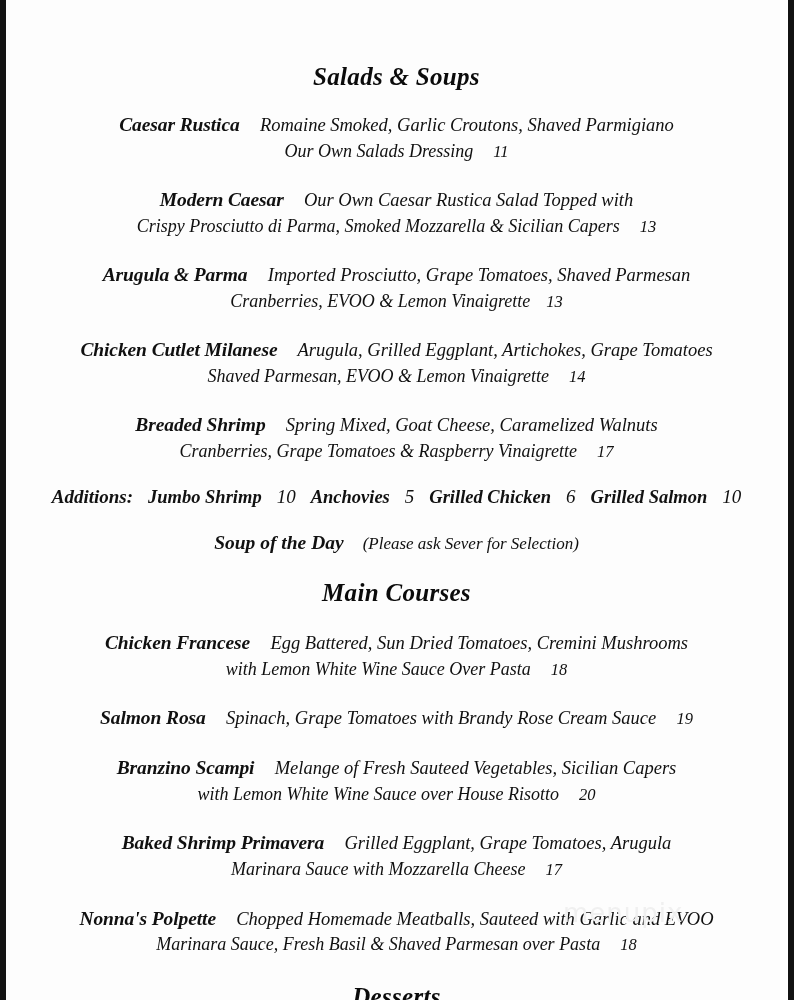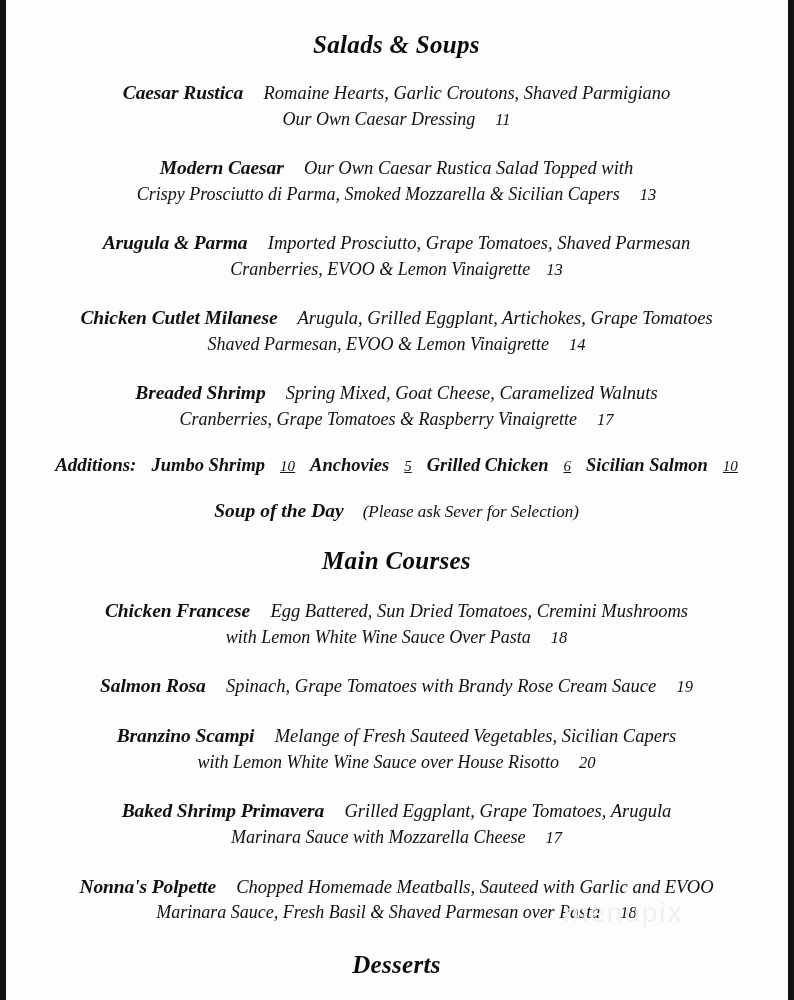--- a/index.html
+++ b/index.html
@@ -39,21 +39,21 @@
     top: 0;
     bottom: 0;
     background: #fdfdfd;
   }
 
   .content {
     position: relative;
     width: 100%;
     height: 100%;
     box-sizing: border-box;
-    padding: 24px 28px 0 28px;
+    padding: 56px 28px 0 28px;
     text-align: center;
   }
 
   .section-head {
     font-style: italic;
     font-weight: bold;
     font-size: 25px;
     letter-spacing: 0.3px;
     color: #0b0b0b;
     line-height: 1.0;
@@ -102,22 +102,21 @@
     font-style: italic;
     font-size: 19px;
   }
   .additions .add-name {
     font-weight: bold;
     font-style: italic;
     font-size: 18.5px;
   }
   .additions .add-price {
     font-style: italic;
-    font-size: 15px;
-    text-decoration: underline;
+    font-size: 19px;
   }
 
   .soup {
     margin: 0 0 4px 0;
     white-space: nowrap;
   }
   .soup .soup-name {
     font-weight: bold;
     font-style: italic;
     font-size: 19.5px;
@@ -148,24 +147,24 @@
 
   <div class="sheet">
     <div class="content">
 
       <div class="section-head salads">Salads &amp; Soups</div>
 
       <div class="item">
         <span class="line">
           <span class="dish">Caesar Rustica</span>
           <span class="gap-md"></span>
-          <span class="desc">Romaine Hearts, Garlic Croutons, Shaved Parmigiano</span>
-        </span>
-        <span class="line l2">
-          <span class="desc">Our Own Caesar Dressing</span>
+          <span class="desc">Romaine Smoked, Garlic Croutons, Shaved Parmigiano</span>
+        </span>
+        <span class="line l2">
+          <span class="desc">Our Own Salads Dressing</span>
           <span class="gap-md"></span>
           <span class="price">11</span>
         </span>
       </div>
 
       <div class="item">
         <span class="line">
           <span class="dish">Modern Caesar</span>
           <span class="gap-md"></span>
           <span class="desc">Our Own Caesar Rustica Salad Topped  with</span>
@@ -224,21 +223,21 @@
         <span class="add-price">10</span>
         <span class="gap-sm"></span>
         <span class="add-name">Anchovies</span>
         <span class="gap-sm"></span>
         <span class="add-price">5</span>
         <span class="gap-sm"></span>
         <span class="add-name">Grilled Chicken</span>
         <span class="gap-sm"></span>
         <span class="add-price">6</span>
         <span class="gap-sm"></span>
-        <span class="add-name">Sicilian Salmon</span>
+        <span class="add-name">Grilled Salmon</span>
         <span class="gap-sm"></span>
         <span class="add-price">10</span>
       </div>
 
       <div class="soup">
         <span class="soup-name">Soup of the Day</span>
         <span class="gap-md"></span>
         <span class="soup-note">(Please ask Sever for Selection)</span>
       </div>
 

